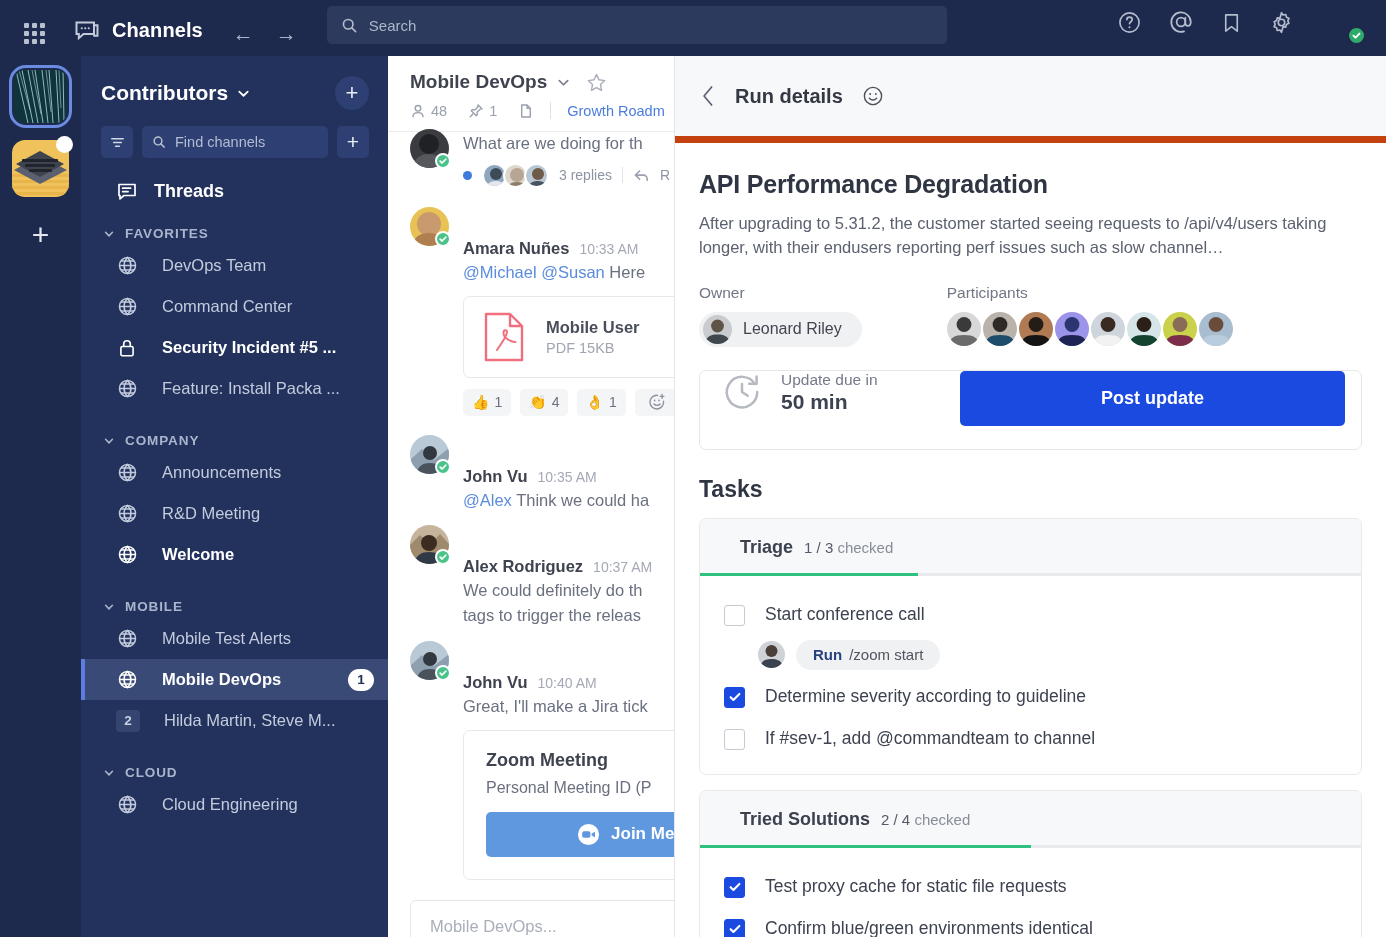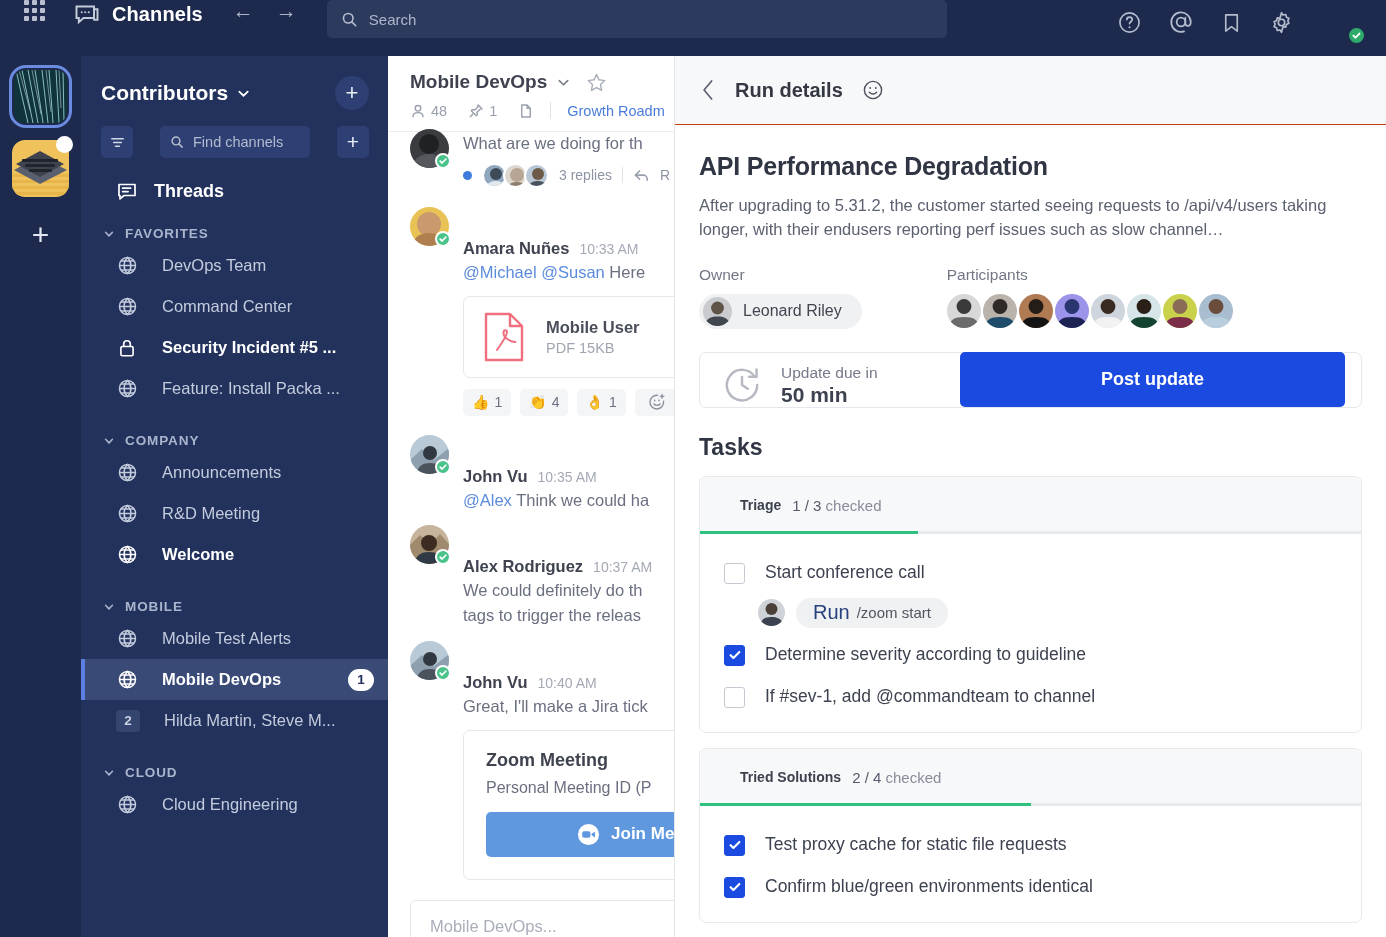--- a/index.html
+++ b/index.html
@@ -7,21 +7,21 @@
     width: 1386px; height: 937px;
     font-family: "Liberation Sans", sans-serif;
     overflow: hidden;
     background: #1d2a4d;
   }
   .app { position: relative; width: 1386px; height: 937px; background: #1d2a4d; }
 
   
   .topbar {
     position: absolute; top: 0; left: 0; width: 1386px; height: 44px;
-    background: #1d2a4d; display: flex; align-items: flex-start; z-index: 40;
+    background: #1d2a4d; display: flex; align-items: flex-end; z-index: 40;
   }
   .tb-grid { margin-left: 24px; display: grid; grid-template-columns: repeat(3, 5px);
     grid-template-rows: repeat(3, 5px); gap: 3px; cursor: pointer; }
   .tb-grid i { display: block; width: 5px; height: 5px; background: #b8bfd0; border-radius: 1px; }
   .tb-brand { display: flex; align-items: center; gap: 11px; margin-left: 28px; cursor: pointer; }
   .tb-brand .label { color: #ffffff; font-size: 20px; font-weight: 600; letter-spacing: .1px; }
   .tb-arrow { color: #aab3c7; font-size: 21px; margin-left: 22px; cursor: pointer; line-height: 1; }
   .tb-arrow.first { margin-left: 30px; }
   .search {
     margin-left: 30px; width: 620px; height: 38px; background: #2c3a5e;
@@ -53,21 +53,21 @@
 
   
   .sidebar { position: absolute; left: 81px; top: 56px; width: 307px; height: 881px;
     background: #22325c; overflow: hidden; }
   .sb-head { display: flex; align-items: center; padding: 20px 19px 0 20px; }
   .sb-team { color: #fff; font-size: 21px; font-weight: 700; cursor: pointer;
     display: flex; align-items: center; gap: 8px; }
   .sb-plus-round { margin-left: auto; width: 34px; height: 34px; border-radius: 50%;
     background: #2e4073; color: #e8ecf5; font-size: 22px; font-weight: 300;
     display: flex; align-items: center; justify-content: center; cursor: pointer; }
-  .sb-search-row { display: flex; align-items: center; gap: 27px; padding: 16px 19px 0 20px; }
+  .sb-search-row { display: flex; align-items: center; gap: 9px; padding: 16px 19px 0 20px; }
   .sb-filter { width: 32px; height: 32px; border-radius: 5px; background: #2e4073;
     display: flex; align-items: center; justify-content: center; cursor: pointer; }
   .sb-find { flex: 1; height: 32px; border-radius: 5px; background: #2e4073;
     display: flex; align-items: center; padding: 0 10px; gap: 9px; cursor: text; }
   .sb-find .ph { color: #b2bbd1; font-size: 14.5px; }
   .sb-plus-sq { width: 32px; height: 32px; border-radius: 5px; background: #2e4073;
     color: #e8ecf5; font-size: 21px; font-weight: 300;
     display: flex; align-items: center; justify-content: center; cursor: pointer; }
   .sb-threads { display: flex; align-items: center; gap: 16px; padding: 22px 20px 0 35px;
     cursor: pointer; }
@@ -145,71 +145,71 @@
     background: #6098e0; color: #fff; font-size: 17px; font-weight: 700;
     display: flex; align-items: center; justify-content: center; gap: 11px; cursor: pointer; }
 
   .composer { margin: 17px 22px 0 22px; height: 53px; border: 1px solid #e5e6ea;
     border-radius: 6px; display: flex; align-items: center; padding: 0 19px; cursor: text; }
   .composer .ph { color: #a9aeb9; font-size: 16.5px; }
 
   
   .rhs { position: absolute; left: 675px; top: 56px; width: 711px; height: 881px;
     background: #fff; box-shadow: -1px 0 0 #e4e5e9; z-index: 20; overflow: hidden; }
-  .rhs-head { height: 69px; background: #f7f8f9; border-bottom: 1px solid #c2410c;
+  .rhs-head { height: 87px; background: #f7f8f9; border-bottom: 7px solid #c2410c;
     display: flex; align-items: center; padding-left: 24px; gap: 17px; }
   .rhs-head .bk { color: #5b6070; font-size: 24px; cursor: pointer; line-height: 1; }
   .rhs-head .tt { font-size: 20px; font-weight: 600; color: #343843; }
   .rhs-body { padding: 27px 24px 0 24px; }
   .run-title { font-size: 25px; font-weight: 700; color: #2f3542; letter-spacing: -.2px; }
   .run-desc { font-size: 16.5px; color: #5c6170; line-height: 1.47; margin-top: 12px;
     max-width: 660px; }
   .op-row { display: flex; margin-top: 24px; }
   .op-col .lbl { font-size: 15.5px; color: #727786; }
   .op-owner { margin-top: 10px; height: 35px; border-radius: 18px; background: #f0f1f3;
     display: inline-flex; align-items: center; gap: 11px; padding: 0 20px 0 4px; cursor: pointer; }
   .op-owner .ph { width: 29px; height: 29px; border-radius: 50%; overflow: hidden; display: block; }
   .op-owner .nm { font-size: 16px; color: #40454f; }
   .parts { margin-left: 85px; }
   .parts-strip { display: flex; gap: 2px; margin-top: 10px; }
   .parts-strip span { width: 34px; height: 34px; border-radius: 50%; overflow: hidden;
     display: block; cursor: pointer; }
 
   .due-card { margin-top: 22px; border: 1px solid #e6e7eb; border-radius: 7px;
-    height: 56px; display: flex; align-items: flex-end; padding: 0 16px 0 22px; }
+    height: 80px; display: flex; align-items: flex-start; padding: 0 16px 0 22px; }
   .due-left { display: flex; align-items: center; gap: 19px; }
   .due-txt .l1 { font-size: 15.5px; color: #75798a; }
   .due-txt .l2 { font-size: 21px; font-weight: 700; color: #3d4250; margin-top: 1px; }
   .post-btn { margin-left: auto; width: 385px; height: 55px; border-radius: 5px;
     background: #1b4ae0; color: #fff; font-size: 18px; font-weight: 600;
     display: flex; align-items: center; justify-content: center; cursor: pointer; }
 
   .tasks-h { font-size: 23px; font-weight: 700; color: #2f3542; margin-top: 26px; }
   .task-card { margin-top: 15px; border: 1px solid #e8e9ed; border-radius: 7px;
     overflow: hidden; }
   .tc-head { background: #f7f8f9; height: 57px; display: flex; align-items: center;
     padding-left: 40px; gap: 11px; position: relative; cursor: pointer; }
-  .tc-head .nm { font-size: 14px; font-weight: 700; color: #3c414e; }
+  .tc-head .nm { font-size: 18px; font-weight: 700; color: #3c414e; }
   .tc-head .ck { font-size: 15px; color: #878c9b; }
   .tc-head .ck b { color: #55596a; font-weight: 400; }
   .tc-prog { position: absolute; left: 0; bottom: 0; height: 3px; background: #2ec27e; }
   .tc-prog-bg { position: absolute; left: 0; bottom: 0; height: 3px; width: 100%;
     background: #e9eaee; }
   .tc-body { padding: 18px 0 14px 0; }
   .titem { display: flex; align-items: flex-start; gap: 20px; padding: 10px 24px 10px 24px; }
   .cb { flex: 0 0 auto; width: 21px; height: 21px; border-radius: 3px;
     border: 1.5px solid #c7cad2; background: #fff; cursor: pointer; margin-top: 1px; }
   .cb.on { background: #1b4ae0; border-color: #1b4ae0;
     display: flex; align-items: center; justify-content: center; }
   .titem .tx { font-size: 17.5px; color: #3d4250; line-height: 1.25; }
   .trun { display: flex; align-items: center; gap: 11px; padding: 4px 24px 6px 58px; }
   .trun .ph { width: 27px; height: 27px; border-radius: 50%; overflow: hidden; display: block; }
   .trun .chip { height: 30px; border-radius: 15px; background: #f0f1f3;
     display: flex; align-items: center; gap: 7px; padding: 0 17px; cursor: pointer; }
-  .trun .chip .r { font-size: 20px; font-weight: 400; color: #27417d; }
+  .trun .chip .r { font-size: 15px; font-weight: 700; color: #27417d; }
   .trun .chip .c { font-size: 15px; color: #50555f; }
   svg { display: block; }
 </style>
 </head>
 <body>
 
 <div class="app">
 
   <div class="topbar">
     <div class="tb-grid">

